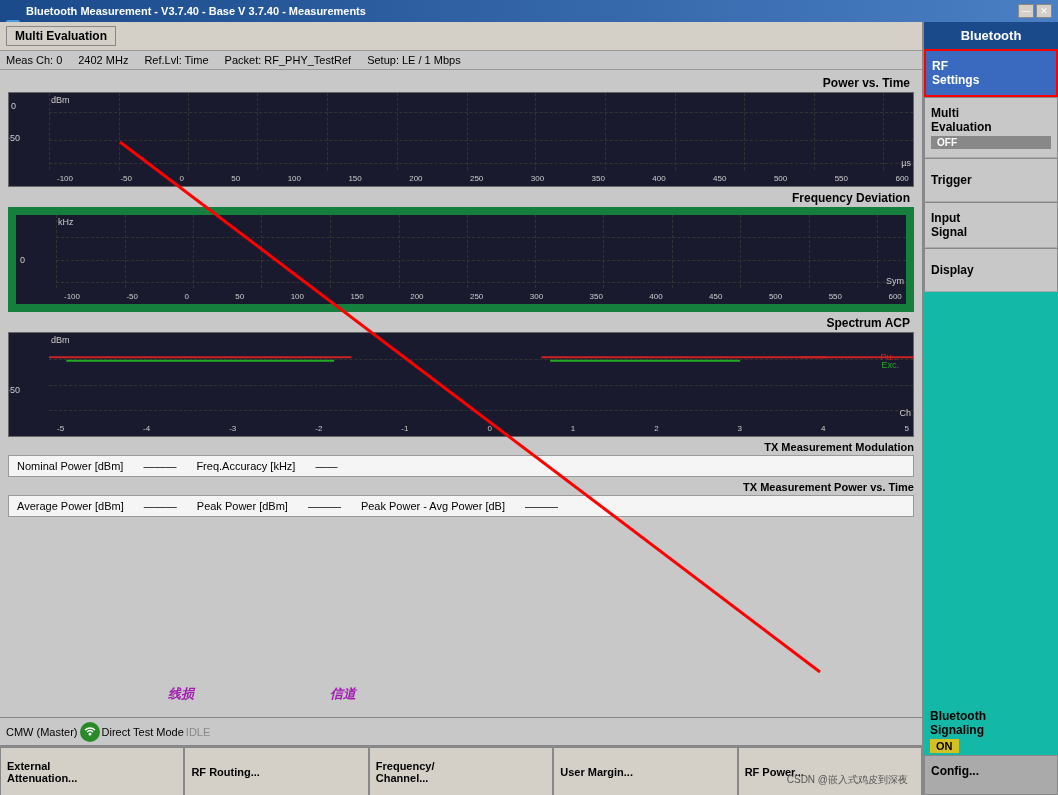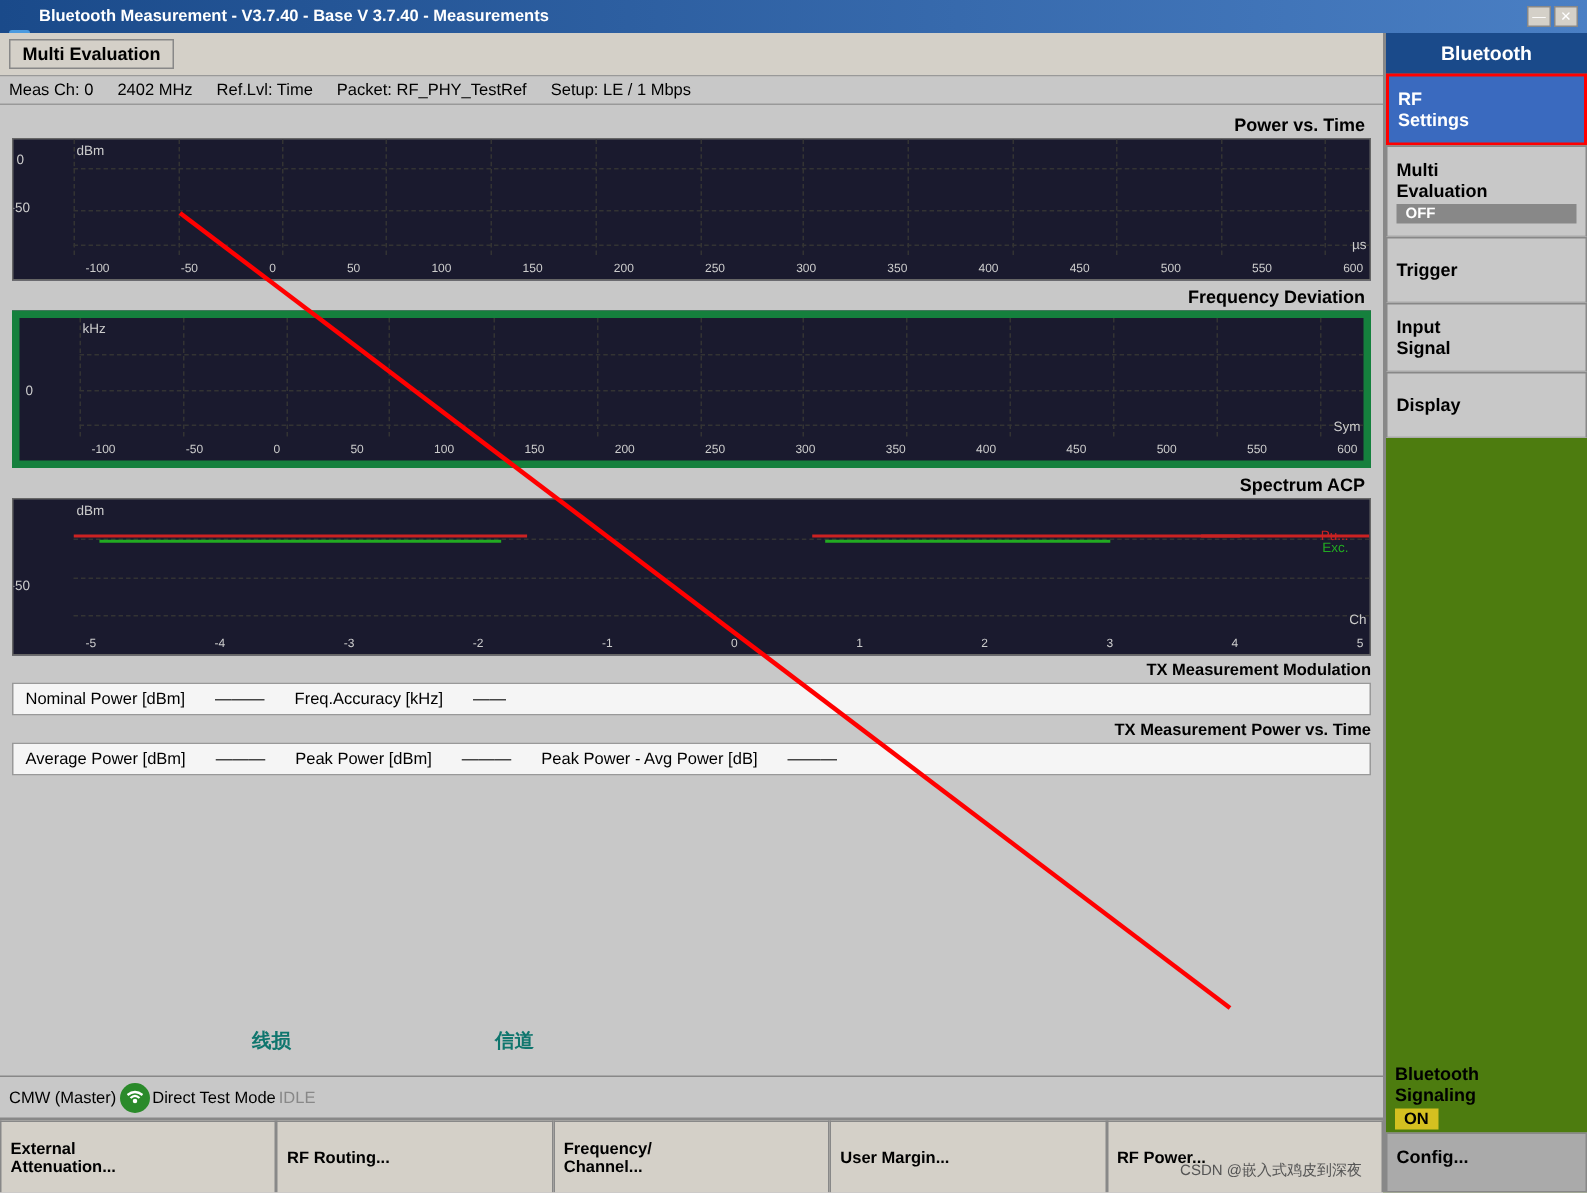--- a/index.html
+++ b/index.html
@@ -62,21 +62,21 @@
       background: #1a1a2e;
       border: 1px solid #666;
       position: relative;
       overflow: hidden;
     }
 
     
     .pvt-chart { height: 100px; }
 
     
-    .freq-chart { height: 110px; border: 5px solid #15803d; }
+    .freq-chart { height: 110px; border: 8px solid #15803d; }
 
     
     .spectrum-chart { height: 110px; }
 
     .chart-x-axis {
       position: absolute;
       bottom: 0;
       left: 44px;
       right: 0;
       height: 16px;
@@ -175,21 +175,21 @@
       cursor: pointer;
       text-align: left;
       display: flex;
       flex-direction: column;
       justify-content: center;
     }
 
     
     .right-panel {
       width: 136px;
-      background: #4d7c0f;
+      background: #14b8a6;
       border-left: 2px solid #888;
       display: flex;
       flex-direction: column;
     }
 
     .right-panel-header {
       background: #1a4a8a;
       color: white;
       text-align: center;
       padding: 6px 4px;
@@ -257,23 +257,24 @@
       left: 0;
       width: 100%;
       height: 100%;
       pointer-events: none;
       z-index: 100;
     }
 
     
     .annotation-text {
       position: absolute;
-      color: #0f766e;
+      color: #a21caf;
       font-size: 13px;
       font-weight: bold;
+      font-style: italic;
     }
   </style>
 </head>
 <body>
 
 <div style="position: relative; width: 1058px; height: 795px; overflow: hidden;">
 
   <svg class="red-line-overlay" viewBox="0 0 920 773" style="position:absolute;top:22px;left:0;width:920px;height:773px;z-index:100;pointer-events:none;">
     <line x1="120" y1="120" x2="820" y2="650" stroke="#ff0000" stroke-width="3"></line>
   </svg>

